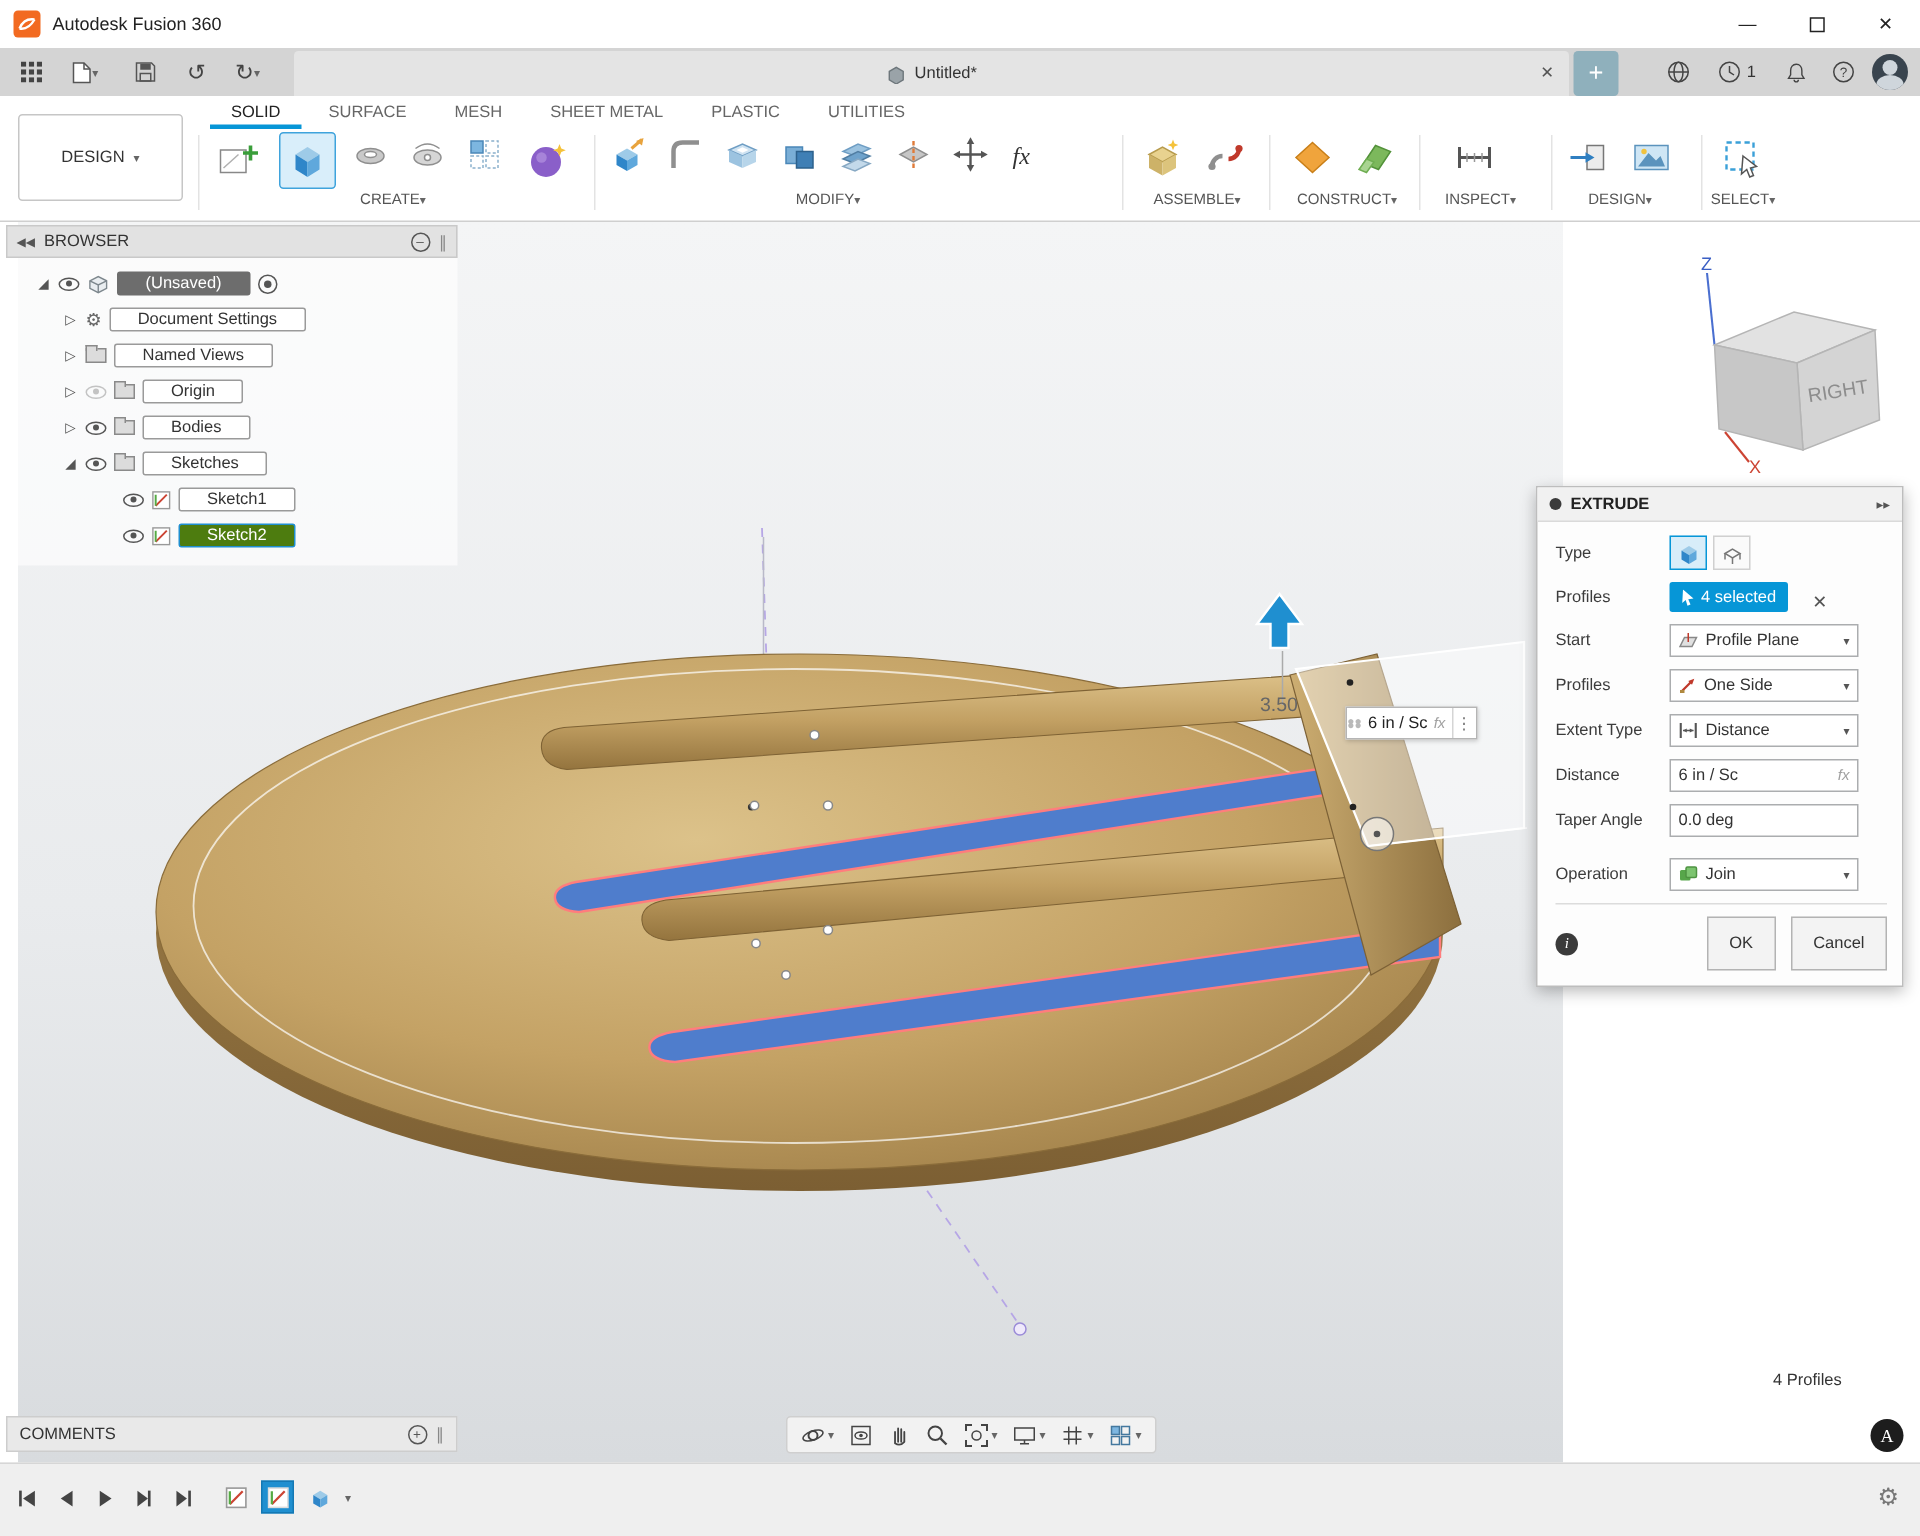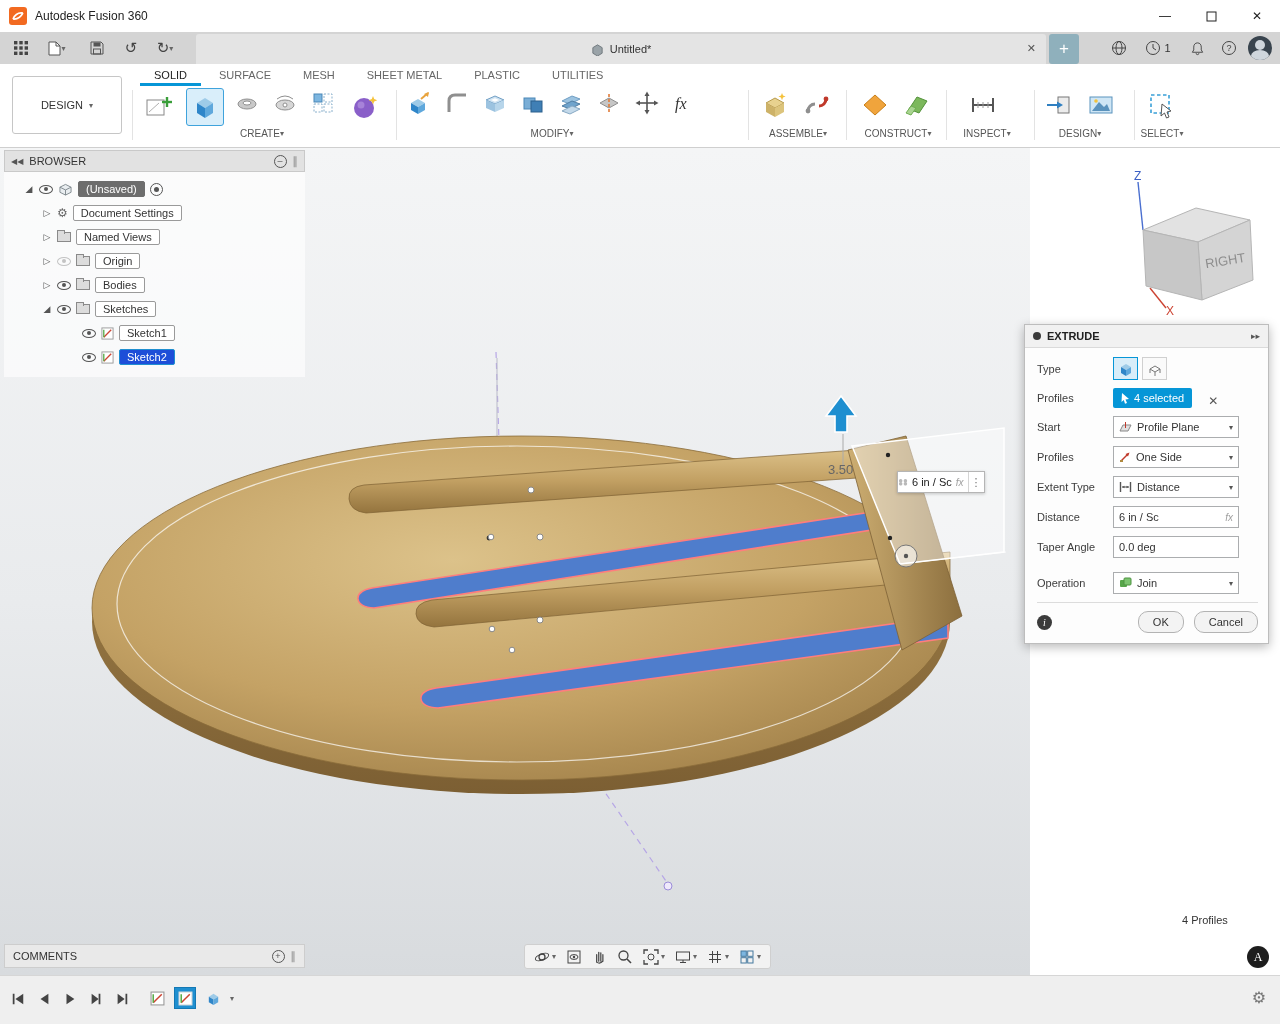--- a/index.html
+++ b/index.html
@@ -33,57 +33,57 @@
   .wtab.active{color:#222;border-bottom:3px solid #0696d7}
   .grp{position:absolute;top:24px;display:flex;gap:8px;align-items:flex-start}
   .ri{width:30px;height:30px;display:flex;align-items:center;justify-content:center;border-radius:3px;border:1px solid transparent}
   .ri.big{width:38px;height:38px}
   .ri.active{background:#d9eefa;border:1px solid #3fa3dc}
   .glabel{position:absolute;top:64px;font-size:10px;color:#555;display:flex;align-items:center;justify-content:center;gap:0}
   .sep{position:absolute;top:26px;width:1px;height:50px;background:#e3e3e3}
   .caret{font-size:8px;color:#666}
 
   
-  .canvas{position:absolute;top:148px;left:0;width:1030px;height:827px;background:linear-gradient(#f4f5f6 0%,#e9ebed 55%,#d8dbde 100%)}
+  .canvas{position:absolute;top:148px;left:12px;width:1030px;height:827px;background:linear-gradient(#f4f5f6 0%,#e9ebed 55%,#d8dbde 100%)}
   .scene{position:absolute;left:0;top:0}
 
   
   .browser{position:absolute;left:4px;top:150px;width:301px}
   .bp-head{height:22px;background:#e2e2e2;border:1px solid #c9c9c9;display:flex;align-items:center;gap:6px;padding:0 6px;font-size:11px;color:#333}
   .bp-body{background:rgba(255,255,255,.62);padding:5px 0 8px 0}
   .brow{height:24px;display:flex;align-items:center;gap:5px;font-size:11px;color:#333}
   .tw{width:10px;font-size:9px;color:#555;text-align:center}
   .eye{width:14px;height:9px;border:1px solid #555;border-radius:50%;position:relative;flex:none}
   .eye::after{content:"";position:absolute;width:4px;height:4px;border-radius:50%;background:#555;left:4px;top:1.5px}
   .eye.off{opacity:.33}
   .fold{width:14px;height:10px;background:#dcdcdc;border:1px solid #8a8a8a;position:relative;flex:none}
   .fold::before{content:"";position:absolute;left:-1px;top:-3px;width:6px;height:3px;background:#dcdcdc;border:1px solid #8a8a8a;border-bottom:none}
-  .pill{border:1px solid #9a9a9a;background:rgba(255,255,255,.9);padding:1px 7px;border-radius:2px}
+  .pill{border:1px solid #9a9a9a;background:rgba(255,255,255,.9);padding:1px 18px;border-radius:2px}
   .pill.rootpill{background:#6d6d6d;border-color:#6d6d6d;color:#fff}
-  .pill.selected{background:#1d4ed8;border-color:#1f8fd0;color:#fff}
+  .pill.selected{background:#4d7c0f;border-color:#1f8fd0;color:#fff}
   .radio{width:13px;height:13px;border:1px solid #555;border-radius:50%;display:flex;align-items:center;justify-content:center}
   .radio::after{content:"";width:5px;height:5px;border-radius:50%;background:#555}
   .circle-btn{width:13px;height:13px;border:1px solid #555;border-radius:50%;display:flex;align-items:center;justify-content:center;font-size:9px;color:#555;line-height:1}
 
   
   .dialog{position:absolute;left:1024px;top:324px;width:245px;background:#fdfdfd;border:1px solid #bdbdbd;box-shadow:0 3px 10px rgba(0,0,0,.28)}
   .dlg-head{height:23px;background:#f1f1f1;border-bottom:1px solid #dadada;display:flex;align-items:center;gap:6px;padding:0 8px;font-weight:bold;font-size:11px;color:#222}
   .dlg-body{padding:9px 10px 10px 12px}
   .drow{display:flex;align-items:center;margin-bottom:8px}
   .dlabel{width:76px;font-size:11px;color:#3c3c3c;flex:none}
   .dctrl{display:flex;align-items:flex-end;gap:4px}
   .dd{width:126px;height:22px;border:1px solid #abadaf;background:#fff;display:flex;align-items:center;gap:5px;padding:0 5px}
   .dd .ddcaret{margin-left:auto;font-size:8px;color:#555}
   .inp{width:126px;height:22px;border:1px solid #abadaf;background:#fff;display:flex;align-items:center;padding:0 5px}
   .fx{font-style:italic;color:#a0a0a0;font-size:10px;margin-left:auto}
   .typebtn{width:25px;height:23px;border:1px solid #d0d0d0;background:#fafafa;display:flex;align-items:center;justify-content:center}
   .typebtn.on{border:1px solid #0696d7;background:#d8edf9}
   .profilesbtn{height:20px;background:#0696d7;color:#fff;border-radius:2px;display:flex;align-items:center;gap:4px;padding:0 8px;font-size:11px}
   .dfoot{border-top:1px solid #dcdcdc;margin-top:4px;padding-top:8px;display:flex;align-items:center}
-  .btn{height:22px;padding:4px 14px;border:1px solid #b3b3b3;background:#f3f3f3;border-radius:10px;font-size:11px;color:#333;display:flex;align-items:center}
+  .btn{height:36px;padding:4px 14px;border:1px solid #b3b3b3;background:#f3f3f3;border-radius:0;font-size:11px;color:#333;display:flex;align-items:center}
   .info-i{width:15px;height:15px;border-radius:50%;background:#3b3b3b;color:#fff;font-size:10px;display:flex;align-items:center;justify-content:center;font-style:italic;font-family:"Liberation Serif",serif}
 
   
   .floatbox{position:absolute;left:897px;top:471px;height:22px;display:flex;align-items:center;background:#fff;border:1px solid #b5b5b5;box-shadow:0 1px 3px rgba(0,0,0,.2)}
   .fb-dots{width:10px;color:#b9b9b9;font-size:8px;line-height:3px;text-align:center}
   .fb-val{padding:0 4px;font-size:11px;color:#222;white-space:nowrap}
   .fb-more{width:16px;height:100%;border-left:1px solid #d5d5d5;display:flex;align-items:center;justify-content:center;color:#777}
 
   
   .comments{position:absolute;left:4px;top:944px;width:301px;height:24px;background:#e9e9e9;border:1px solid #cdcdcd;display:flex;align-items:center;gap:6px;padding:0 8px;font-size:11px;color:#333}

